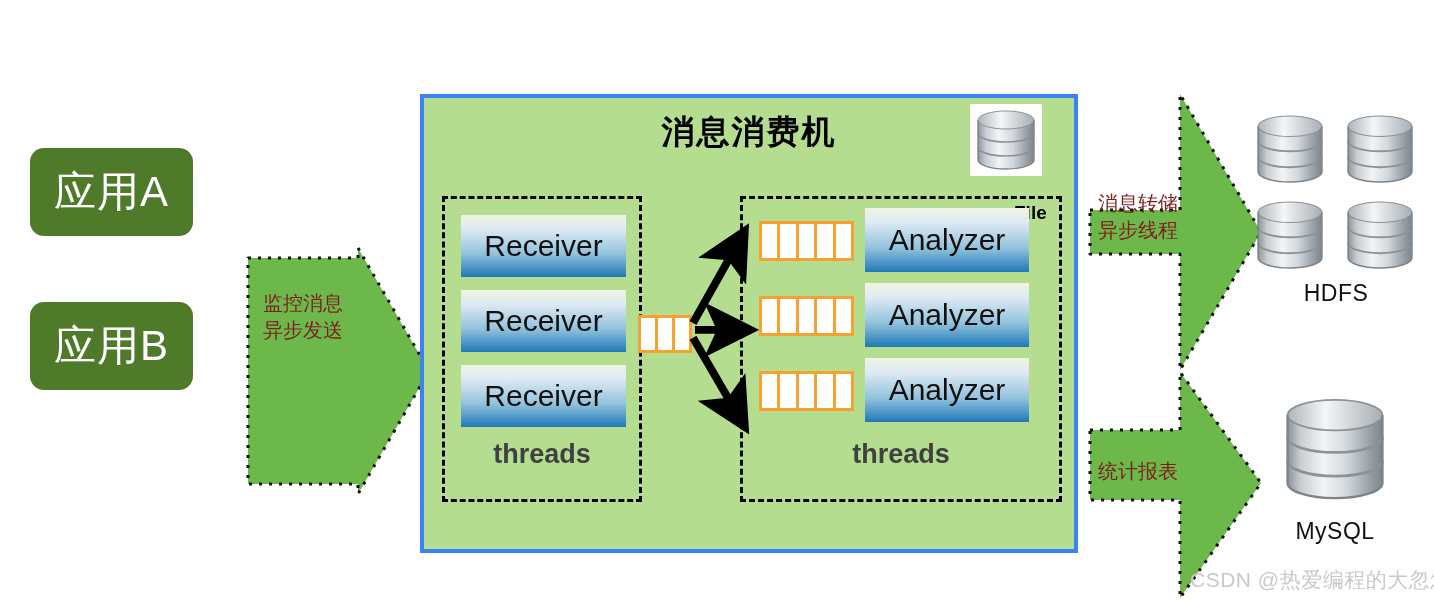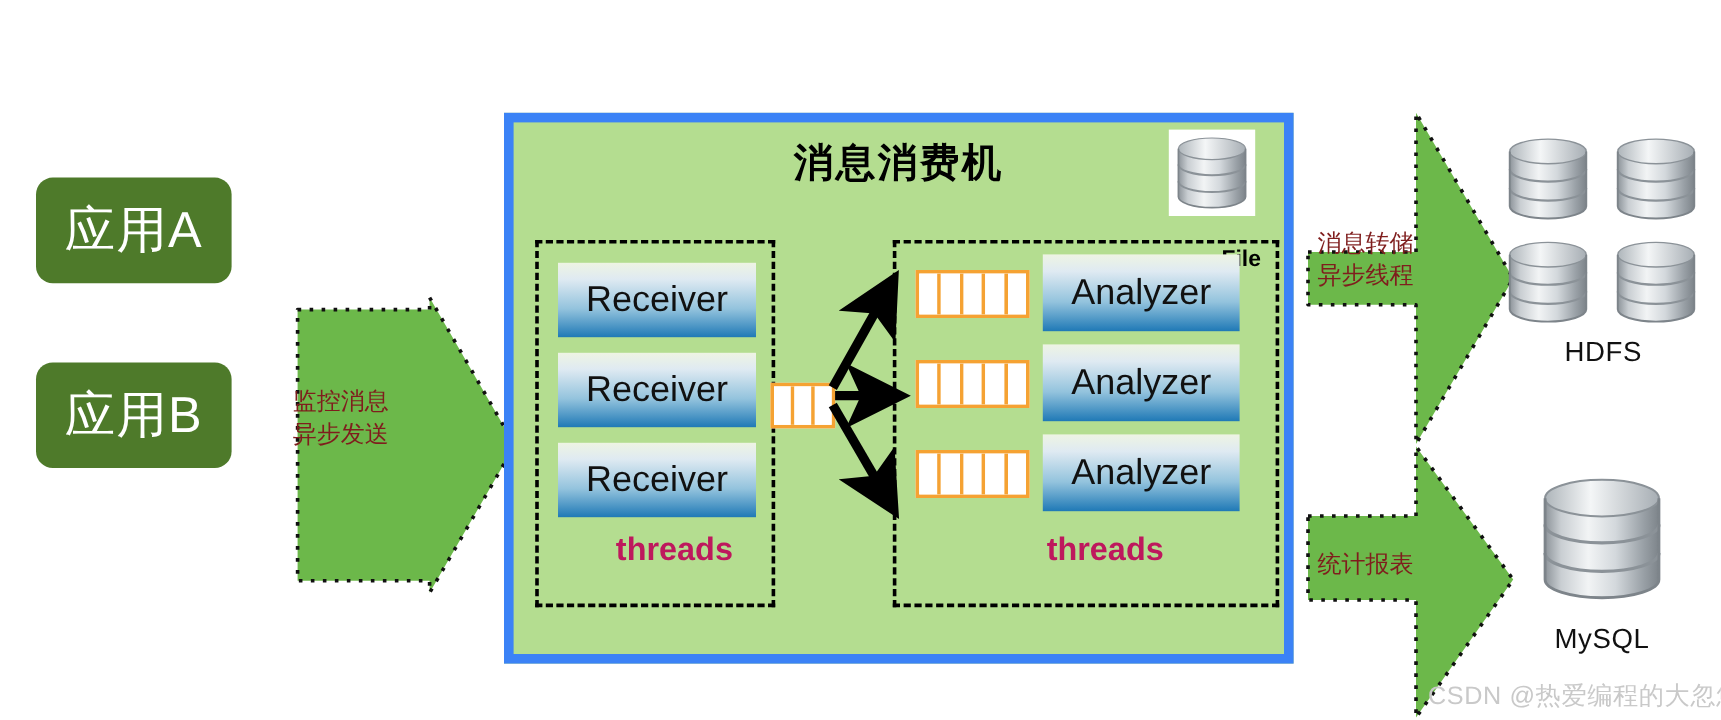--- a/index.html
+++ b/index.html
@@ -21,41 +21,41 @@
   .chev{position:absolute;}
   .chev svg{display:block;overflow:visible;}
   .chev-label{
     position:absolute;color:#7f1d1d;font-size:20px;line-height:1.35;
     text-align:left;white-space:pre-line;pointer-events:none;
   }
 
   
   .consumer-box{
     position:absolute;left:420px;top:94px;width:658px;height:459px;
-    background:#b4dd90;border:8px solid #3b82f6;box-sizing:border-box;
+    background:#b4dd90;border:4px solid #3b82f6;box-sizing:border-box;
   }
   .consumer-title{
     position:absolute;left:0;top:12px;width:100%;text-align:center;
     font-size:33px;font-weight:bold;color:#000000;letter-spacing:2px;
   }
 
   
   .file-icon-wrap{position:absolute;left:546px;top:6px;width:72px;height:72px;background:#ffffff;}
   .file-caption{
     position:absolute;left:590px;top:72px;font-size:19px;font-weight:bold;color:#000;margin-top:32px;
   }
 
   
   .thread-group{
     position:absolute;border:3px dashed #000000;box-sizing:border-box;
     background:transparent;
   }
   .thread-label{
-    position:absolute;width:100%;text-align:center;left:16px;
-    font-size:27px;font-weight:bold;color:#be185d;
+    position:absolute;width:100%;text-align:center;left:0;
+    font-size:27px;font-weight:bold;color:#404040;
   }
 
   
   .worker{
     position:absolute;
     background:linear-gradient(to bottom,#eef4e3 0%,#dfeaf2 22%,#93c3dd 62%,#1f79b6 100%);
     display:flex;align-items:center;justify-content:center;
     font-size:30px;color:#111111;
   }
 
@@ -88,21 +88,21 @@
   </div>
   <div class="app-pill" style="left:30px;top:302px;">
     <span>应用B</span>
   </div>
 
   <div class="chev" style="left:246px;top:246px;">
     <svg width="185" height="250" viewBox="0 0 185 250">
       <polygon points="2,12 112,12 112,2 183,125 112,248 112,238 2,238" fill="#6cb84a" stroke="#111111" stroke-width="3" stroke-dasharray="3 7" stroke-linejoin="round"></polygon>
     </svg>
   </div>
-  <div class="chev-label" style="left:244px;top:290px;width:120px;margin-top:32px;">监控消息
+  <div class="chev-label" style="left:263px;top:290px;width:120px;">监控消息
 异步发送</div>
 
   <div class="consumer-box">
 
     <div class="consumer-title">消息消费机</div>
 
     <div class="file-icon-wrap">
       <svg width="72" height="72" viewBox="0 0 72 72">
         <defs>
           <linearGradient id="cylSide" x1="0" y1="0" x2="1" y2="0">

